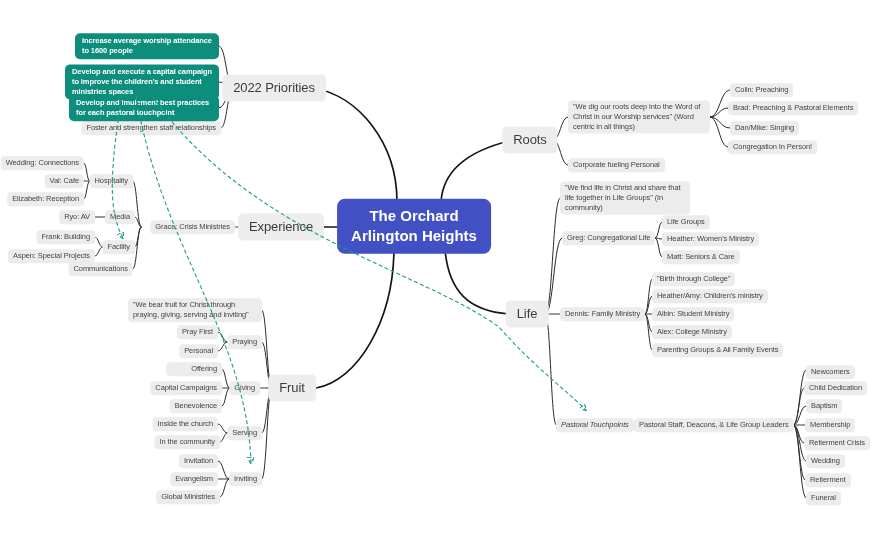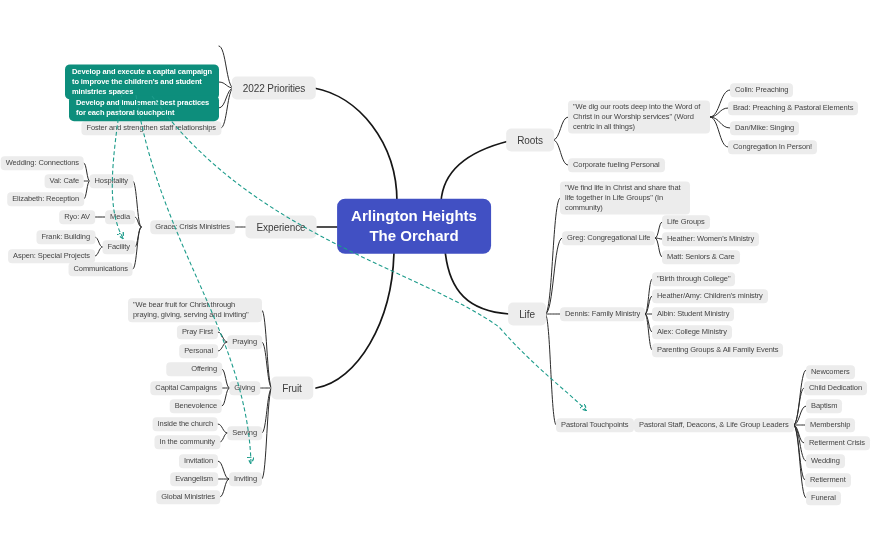--- a/index.html
+++ b/index.html
@@ -10,21 +10,21 @@
   #layer-cross{z-index:3;}
   #nodes{position:absolute;left:0;top:0;width:100%;height:100%;z-index:2;}
   .node{position:absolute;font-size:7.5px;line-height:1.3;letter-spacing:-0.1px;color:#454545;
         background:#ececec;border-radius:4px;padding:2px 5px;white-space:nowrap;z-index:2;}
   .a-left{transform:translate(0,-50%);}
   .a-right{transform:translate(-100%,-50%);}
   .a-center{transform:translate(-50%,-50%);}
   .quote{white-space:normal;}
   .priority{background:#0d8e7c;color:#ffffff;font-weight:bold;white-space:normal;
             border-radius:5px;padding:3px 7px;z-index:4;}
-  .branch{font-size:10px;color:#3c3c3c;background:#ededed;padding:5px 11px;border-radius:5px;}
+  .branch{font-size:13px;color:#3c3c3c;background:#ededed;padding:5px 11px;border-radius:5px;}
   .center-node{position:absolute;left:414px;top:226px;transform:translate(-50%,-50%);
                background:#4150c3;color:#fff;font-size:15px;font-weight:bold;line-height:1.35;
                text-align:center;padding:7px 14px;border-radius:8px;z-index:2;}
   #layer-tree path.tree{stroke:#2b2b2b;stroke-width:1;fill:none;stroke-linecap:round;}
   #layer-tree path.main{stroke:#161616;stroke-width:1.7;fill:none;stroke-linecap:round;}
   #layer-cross path{stroke:#1d9c8b;stroke-width:1.1;fill:none;stroke-dasharray:4 2.5;}
 </style>
 </head>
 <body>
 
@@ -94,20 +94,21 @@
       <path class="main" d="M 314,88 C 358,96 397,142 397,202"></path>
       <path class="main" d="M 509,141 C 473,150 443,168 441,202"></path>
       <path class="main" d="M 317,227 L 340,227"></path>
       <path class="main" d="M 394,250 C 393,322 357,381 316,388"></path>
       <path class="main" d="M 445,250 C 449,292 469,311 509,314"></path>
     </g>
   </svg>
 
   <div id="nodes">
       <div class="node branch a-center" style="left: 274px; top: 88px;">2022 Priorities</div>
+      <div class="node priority a-right" style="left: 219px; top: 46px; width: 130px;">Increase average worship attendance to 1600 people</div>
       <div class="node priority a-right" style="left: 219px; top: 82px; width: 140px;">Develop and execute a capital campaign to improve the children's and student ministries spaces</div>
       <div class="node priority a-right" style="left: 219px; top: 108px; width: 136px;">Develop and imulement best practices for each pastoral touchpoint</div>
       <div class="node topic a-right" style="left: 221px; top: 128px;">Foster and strengthen staff relationships</div>
       <div class="node branch a-center" style="left: 530px; top: 140px;">Roots</div>
       <div class="node quote a-left" style="left: 568px; top: 117px; width: 132px;">"We dig our roots deep into the Word of Christ in our Worship services" (Word centric in all things)</div>
       <div class="node topic a-left" style="left: 730px; top: 90px;">Colin: Preaching</div>
       <div class="node topic a-left" style="left: 728px; top: 108px;">Brad: Preaching &amp; Pastoral Elements</div>
       <div class="node topic a-left" style="left: 730px; top: 128px;">Dan/Mike: Singing</div>
       <div class="node topic a-left" style="left: 728px; top: 147px;">Congregation In Person!</div>
       <div class="node topic a-left" style="left: 568px; top: 165px;">Corporate fueling Personal</div>
@@ -128,21 +129,21 @@
       <div class="node topic a-left" style="left: 562px; top: 238px;">Greg: Congregational Life</div>
       <div class="node topic a-left" style="left: 662px; top: 222px;">Life Groups</div>
       <div class="node topic a-left" style="left: 662px; top: 239px;">Heather: Women's Ministry</div>
       <div class="node topic a-left" style="left: 662px; top: 257px;">Matt: Seniors &amp; Care</div>
       <div class="node topic a-left" style="left: 560px; top: 314px;">Dennis: Family Ministry</div>
       <div class="node topic a-left" style="left: 652px; top: 279px;">"Birth through College"</div>
       <div class="node topic a-left" style="left: 652px; top: 296px;">Heather/Amy: Children's ministry</div>
       <div class="node topic a-left" style="left: 652px; top: 314px;">Albin: Student Ministry</div>
       <div class="node topic a-left" style="left: 652px; top: 332px;">Alex: College Ministry</div>
       <div class="node topic a-left" style="left: 652px; top: 350px;">Parenting Groups &amp; All Family Events</div>
-      <div class="node topic a-left" style="left: 556px; top: 425px;">Pastoral Touchpoints</div>
+      <div class="node topic a-left" style="left: 556px; top: 425px; font-style: italic;">Pastoral Touchpoints</div>
       <div class="node topic a-left" style="left: 634px; top: 425px;">Pastoral Staff, Deacons, &amp; Life Group Leaders</div>
       <div class="node topic a-left" style="left: 806px; top: 372px;">Newcomers</div>
       <div class="node topic a-left" style="left: 804px; top: 388px;">Child Dedication</div>
       <div class="node topic a-left" style="left: 806px; top: 406px;">Baptism</div>
       <div class="node topic a-left" style="left: 805px; top: 425px;">Membership</div>
       <div class="node topic a-left" style="left: 804px; top: 443px;">Retierment Crisis</div>
       <div class="node topic a-left" style="left: 806px; top: 461px;">Wedding</div>
       <div class="node topic a-left" style="left: 805px; top: 480px;">Retierment</div>
       <div class="node topic a-left" style="left: 806px; top: 498px;">Funeral</div>
       <div class="node branch a-center" style="left: 292px; top: 388px;">Fruit</div>
@@ -157,22 +158,22 @@
       <div class="node topic a-right" style="left: 262px; top: 433px;">Serving</div>
       <div class="node topic a-right" style="left: 218px; top: 424px;">Inside the church</div>
       <div class="node topic a-right" style="left: 220px; top: 442px;">In the community</div>
       <div class="node topic a-right" style="left: 262px; top: 479px;">Inviting</div>
       <div class="node topic a-right" style="left: 218px; top: 461px;">Invitation</div>
       <div class="node topic a-right" style="left: 218px; top: 479px;">Evangelism</div>
       <div class="node topic a-right" style="left: 220px; top: 497px;">Global Ministries</div>
     </div>
 
   <div class="center-node">
+    <div>The Orchard</div>
     <div>Arlington Heights</div>
-    <div>The Orchard</div>
   </div>
 
   <svg class="links" id="layer-cross">
     <defs>
       <marker id="arrow" viewBox="0 0 6 6" refX="5" refY="3" markerWidth="7" markerHeight="7" orient="auto" markerUnits="userSpaceOnUse">
         <path d="M0,0 L6,3 L0,6 Z" fill="#1d9c8b"></path>
       </marker>
     </defs>
     <path marker-end="url(#arrow)" d="M 122,93 C 112,160 106,208 123,238"></path>
     <path marker-end="url(#arrow)" d="M 136,95 C 160,245 247,335 251,463"></path>

